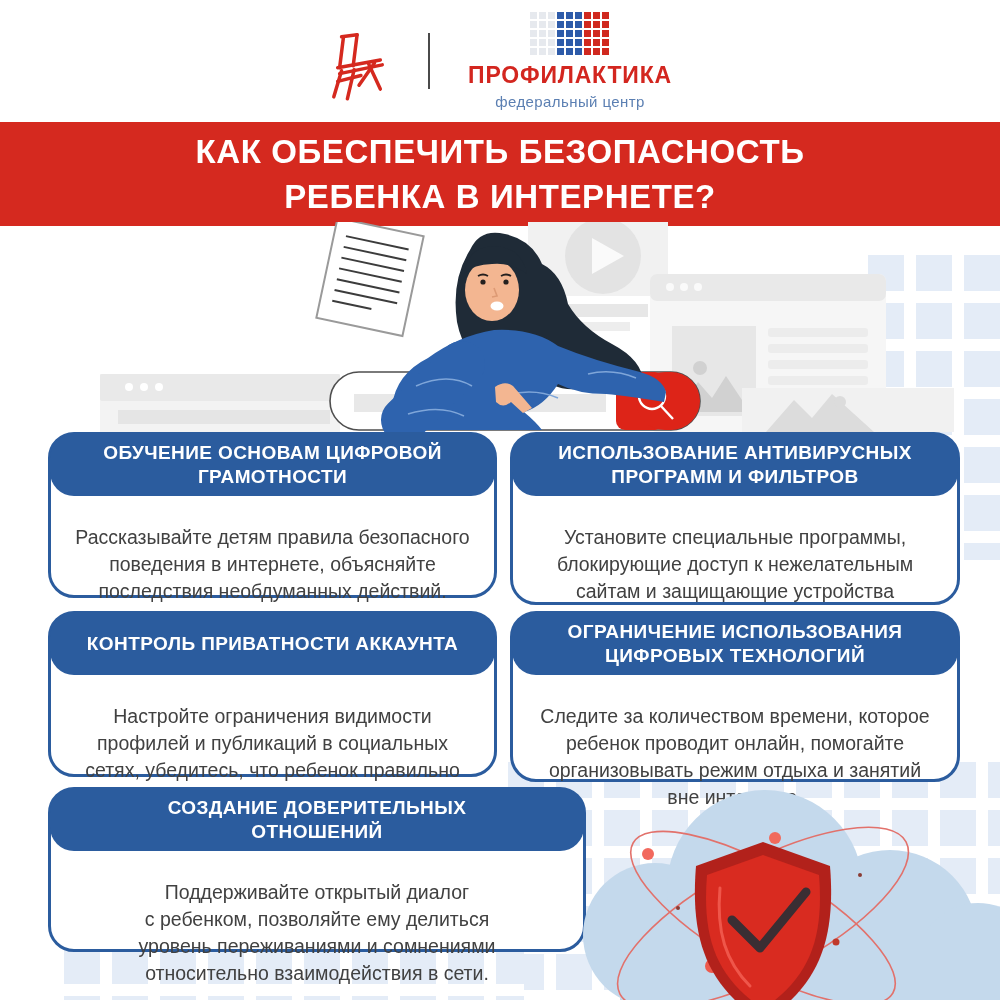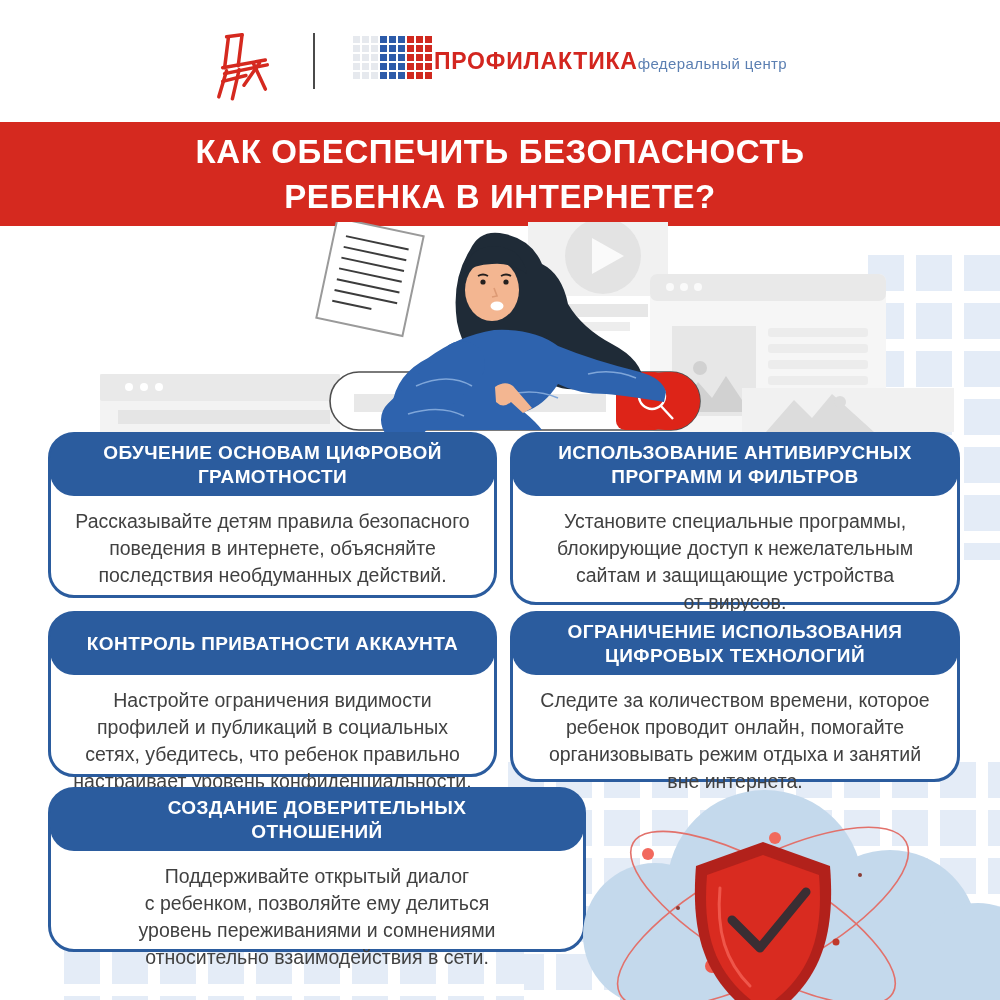--- a/index.html
+++ b/index.html
@@ -4,21 +4,21 @@
 <style>
   html,body{margin:0;padding:0;}
   .page{position:relative;width:1000px;height:1000px;background:#ffffff;overflow:hidden;
         font-family:"Liberation Sans",sans-serif;}
 
   
   .topbar{position:absolute;left:0;top:0;width:1000px;height:122px;background:#fff;
           display:flex;align-items:center;justify-content:center;gap:38px;}
   .chair-svg{width:62px;height:84px;}
   .logo-divider{width:2px;height:56px;background:#4a4a4a;}
-  .brandblock{display:flex;flex-direction:row;align-items:center;}
+  .brandblock{display:flex;flex-direction:column;align-items:center;}
   .mosaic{display:flex;margin-bottom:6px;}
   .mosaic .band{width:27px;height:44px;
      background-image:repeating-linear-gradient(to right,transparent 0 7px,#fff 7px 9px),
                       repeating-linear-gradient(to bottom,transparent 0 7px,#fff 7px 9px);}
   .band.light{background-color:#e6e9ee;}
   .band.blue{background-color:#2d5ba9;}
   .band.red{background-color:#d0291f;}
   .brandname{color:#d3261f;font-weight:bold;font-size:23px;letter-spacing:.8px;}
   .brandsub{color:#5b7fb2;font-size:15px;margin-top:4px;letter-spacing:.4px;}
 
@@ -36,21 +36,21 @@
   .checker.b{left:508px;top:762px;width:492px;height:238px;}
   .checker.c{left:64px;top:948px;width:460px;height:52px;}
 
   
   .illus{position:absolute;left:0;top:222px;width:1000px;height:210px;}
   .cloudwrap{position:absolute;left:560px;top:780px;width:440px;height:220px;}
 
   
   .card{position:absolute;background:#fff;border:3px solid #2b5c9e;border-radius:26px;
         box-sizing:border-box;display:flex;flex-direction:column;}
-  .card-head{flex:0 0 62px;margin:-1px -1px 0 -1px;background:#2b5c9e;border-radius:24px;
+  .card-head{flex:0 0 62px;margin:-1px -1px 16px -1px;background:#2b5c9e;border-radius:24px;
              display:flex;align-items:center;justify-content:center;}
   .card-head span{color:#fff;font-weight:bold;font-size:19px;line-height:24px;text-align:center;
                   letter-spacing:.4px;white-space:pre-line;}
   .card-body{flex:1;display:flex;align-items:center;justify-content:center;padding:4px 8px;}
   .card-body p{margin:8px;color:#414141;font-size:19.5px;line-height:27px;text-align:center;
                white-space:pre-line;}
   .card1{left:48px;top:432px;width:449px;height:166px;}
   .card2{left:510px;top:432px;width:450px;height:173px;}
   .card3{left:48px;top:611px;width:449px;height:166px;}
   .card4{left:510px;top:611px;width:450px;height:171px;}

